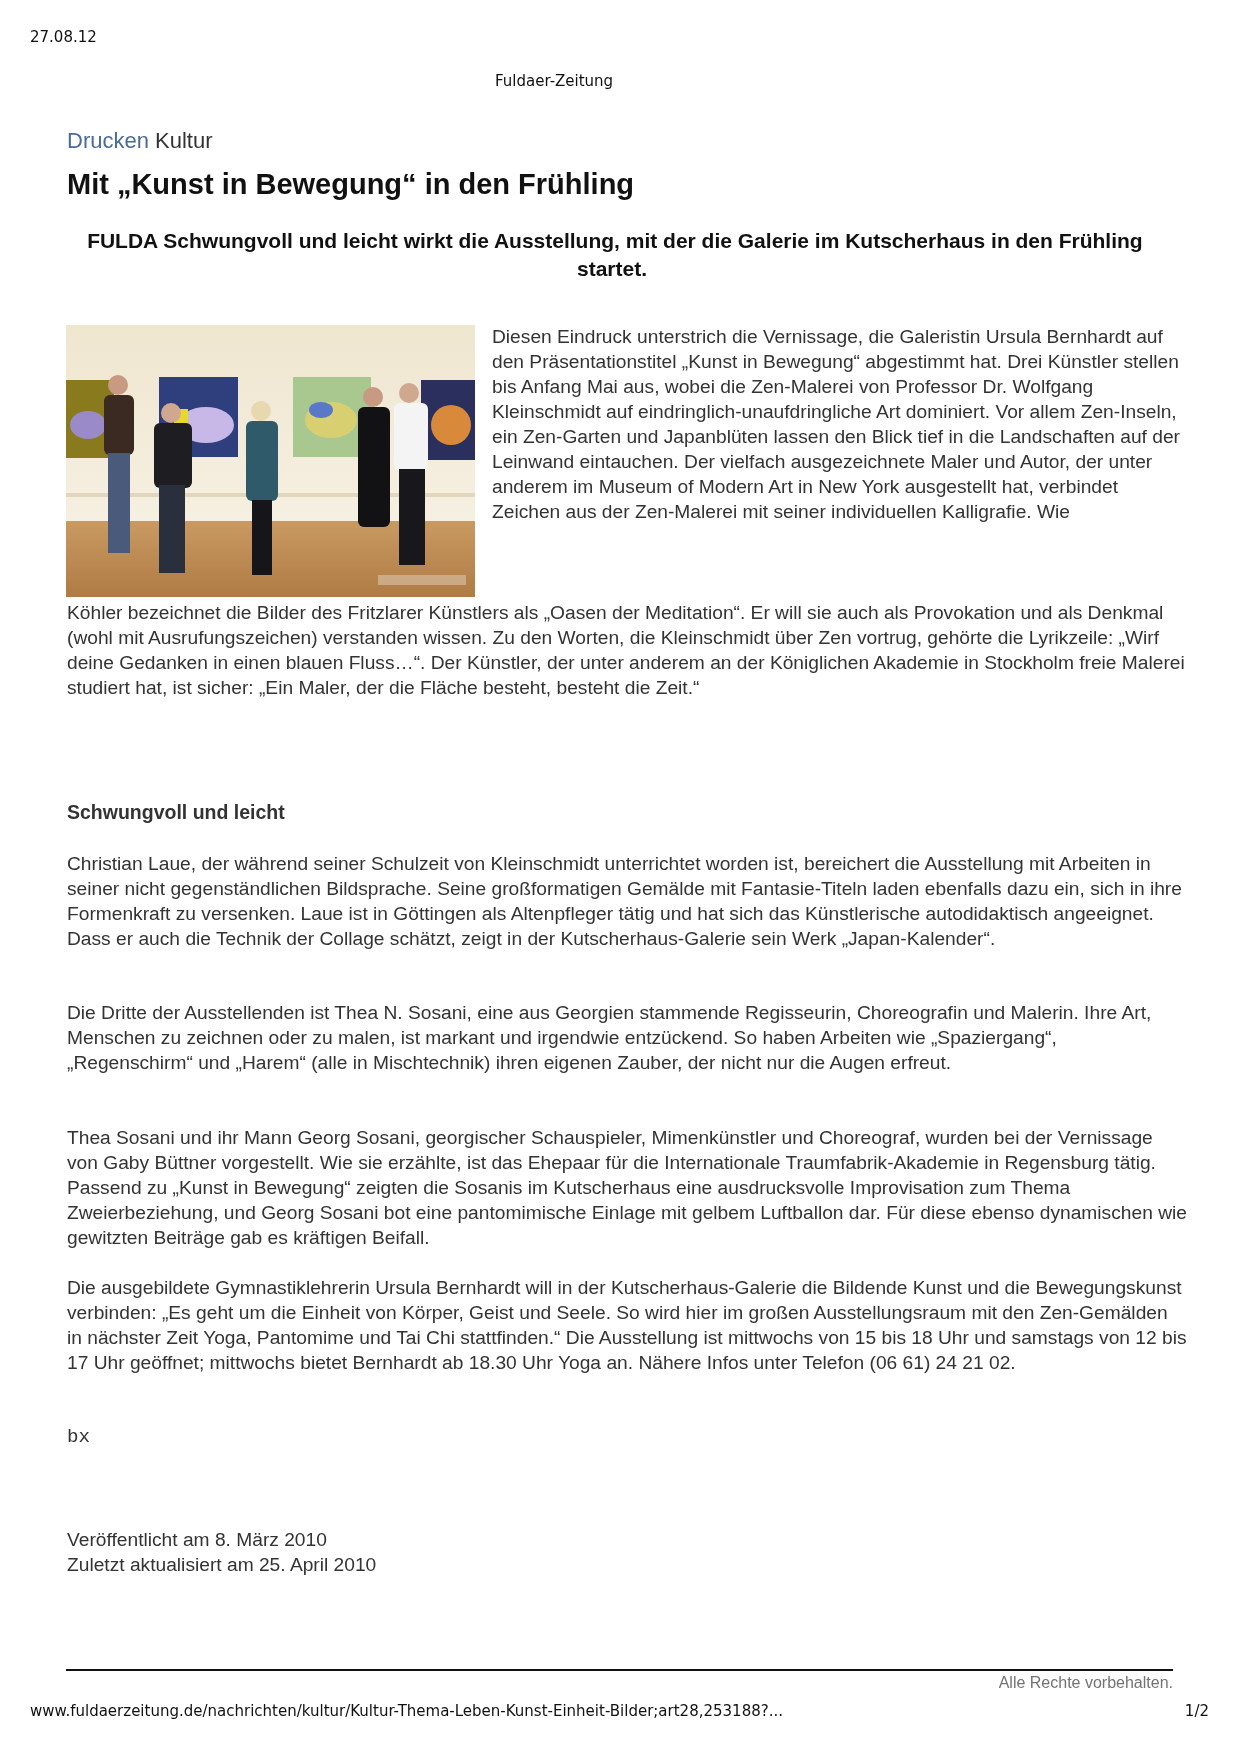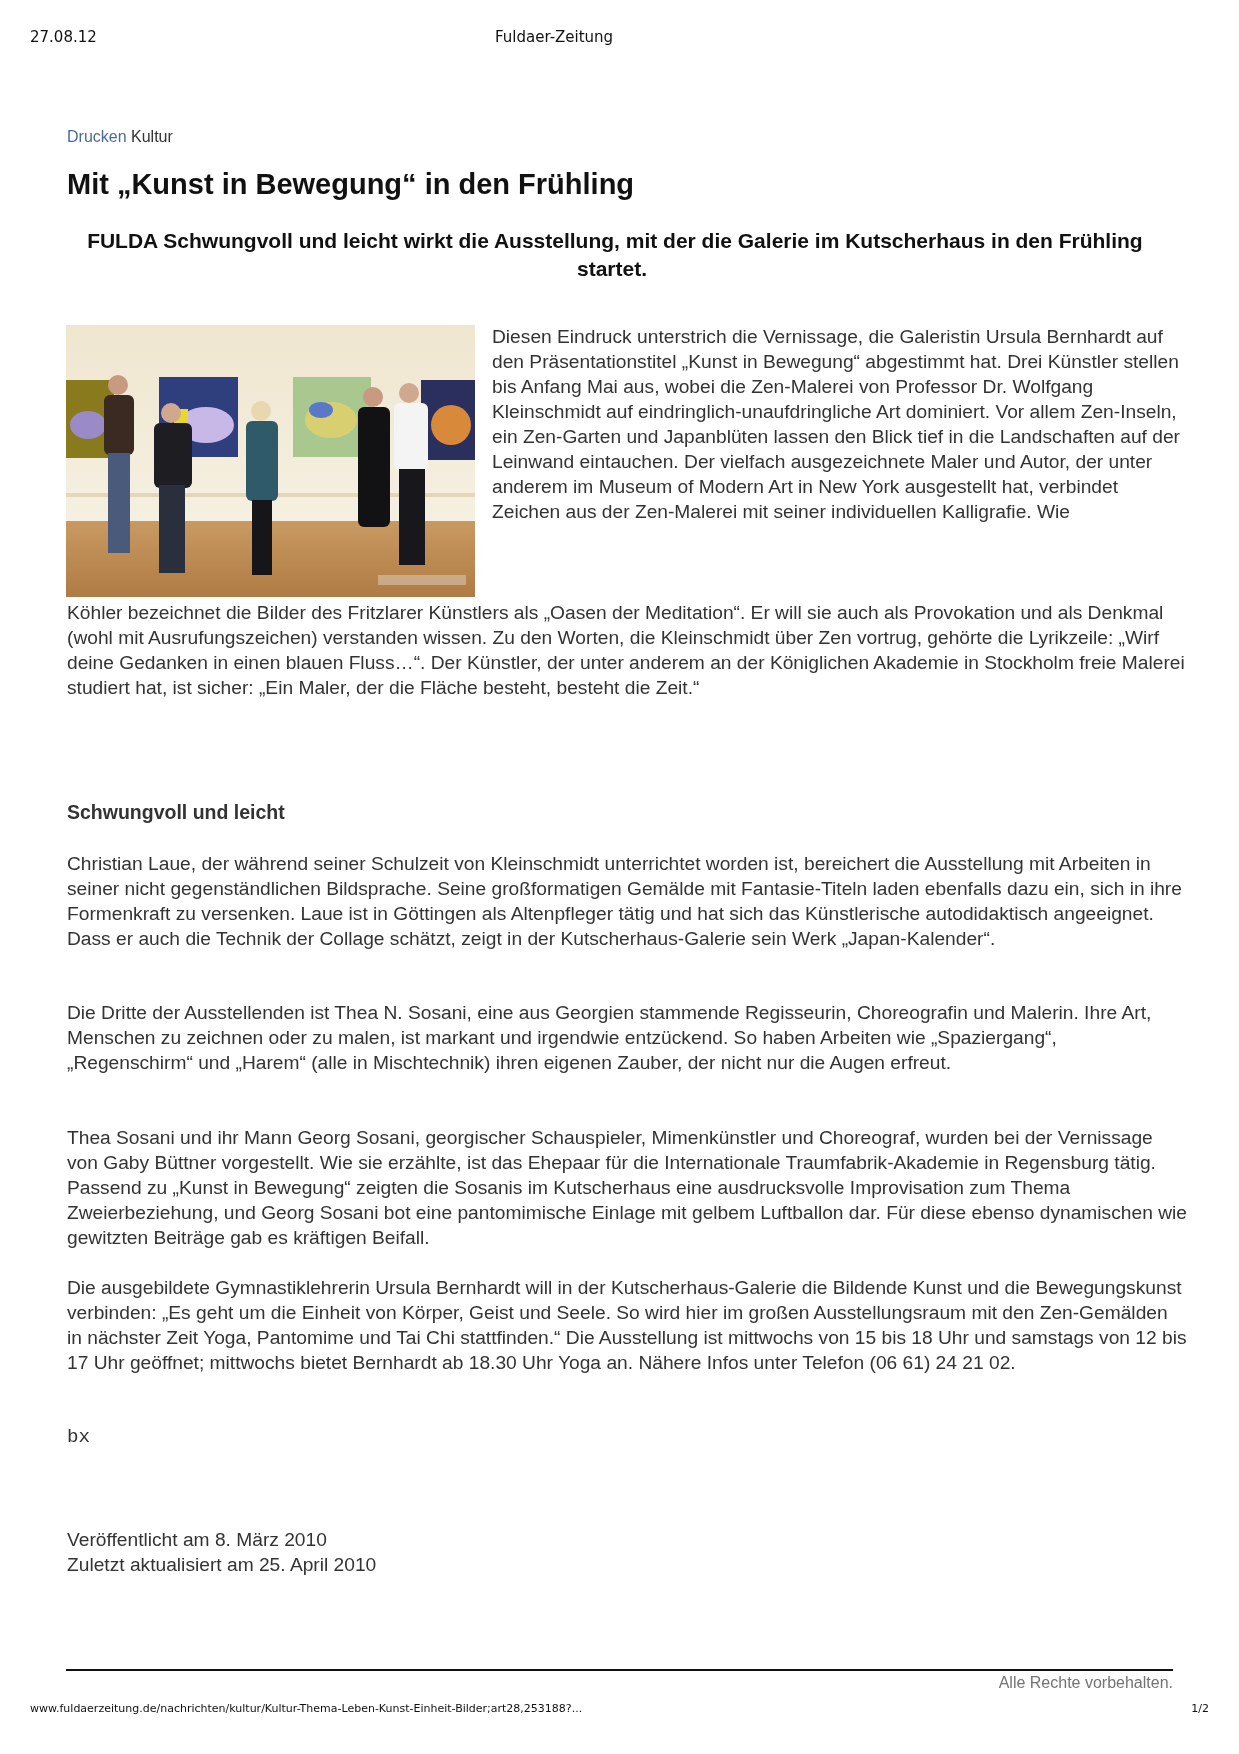--- a/index.html
+++ b/index.html
@@ -1,22 +1,22 @@
 <!DOCTYPE html>
 <html><head>
 <meta charset="utf-8">
 <style>
   html, body { margin:0; padding:0; background:#ffffff; }
   body { width:1239px; height:1754px; position:relative; overflow:hidden; color:#333333; }
   .abs { position:absolute; }
   .print-hdr { font-family:"DejaVu Sans", sans-serif; font-size:15px; color:#111; top:28px; white-space:nowrap; }
-  .print-ftr { font-family:"DejaVu Sans", sans-serif; font-size:11px; color:#111; white-space:nowrap; }
+  .print-ftr { font-family:"DejaVu Sans", sans-serif; font-size:15px; color:#111; white-space:nowrap; }
   .sans { font-family:"Liberation Sans", sans-serif; }
 
-  .crumb { left:67px; top:128px; font-size:16px; white-space:nowrap;text-align:right; }
+  .crumb { left:67px; top:128px; font-size:22px; white-space:nowrap;text-align:right; }
   .crumb .drucken { color:#4a6a9a; cursor:pointer; }
   .crumb .kultur { color:#333333; }
 
   .title { left:67px; top:168px; font-size:29px; font-weight:bold; color:#111; white-space:nowrap; margin:0; }
   .lead  { left:67px; top:227px; width:1090px; font-size:21px; font-weight:bold; color:#111; line-height:28px; margin:0;text-align:center; }
 
   .photo { left:66px; top:325px; width:409px; height:272px; overflow:hidden; background:#efe8d8; }
   .photo svg { display:block; }
 
   .body-text { font-size:19.2px; line-height:25px; color:#333333; }
@@ -26,21 +26,21 @@
   p { margin:0; }
   .subhead { left:67px; top:801px; font-size:19.5px; font-weight:bold; color:#333; }
 
   .rule { left:66px; top:1669px; width:1107px; height:2px; background:#111; }
   .rights { right:66px; top:1674px; font-size:16px; color:#737373; }
 </style>
 </head>
 <body>
 
 <div class="abs print-hdr" style="left:30px;">27.08.12</div>
-<div class="abs print-hdr" style="left:495px;">Fuldaer-Zeitung</div>
+<div class="abs print-hdr" style="left:495px;margin-top:44px;">Fuldaer-Zeitung</div>
 
 <div class="abs sans crumb">
   <span class="drucken">Drucken</span>
   <span class="kultur">Kultur</span>
 </div>
 
 <h1 class="abs sans title">Mit „Kunst in Bewegung“ in den Frühling</h1>
 
 <p class="abs sans lead" style="white-space:pre-wrap;"> FULDA Schwungvoll und leicht wirkt die Ausstellung, mit der die Galerie im Kutscherhaus in den Frühling startet.</p>
 

